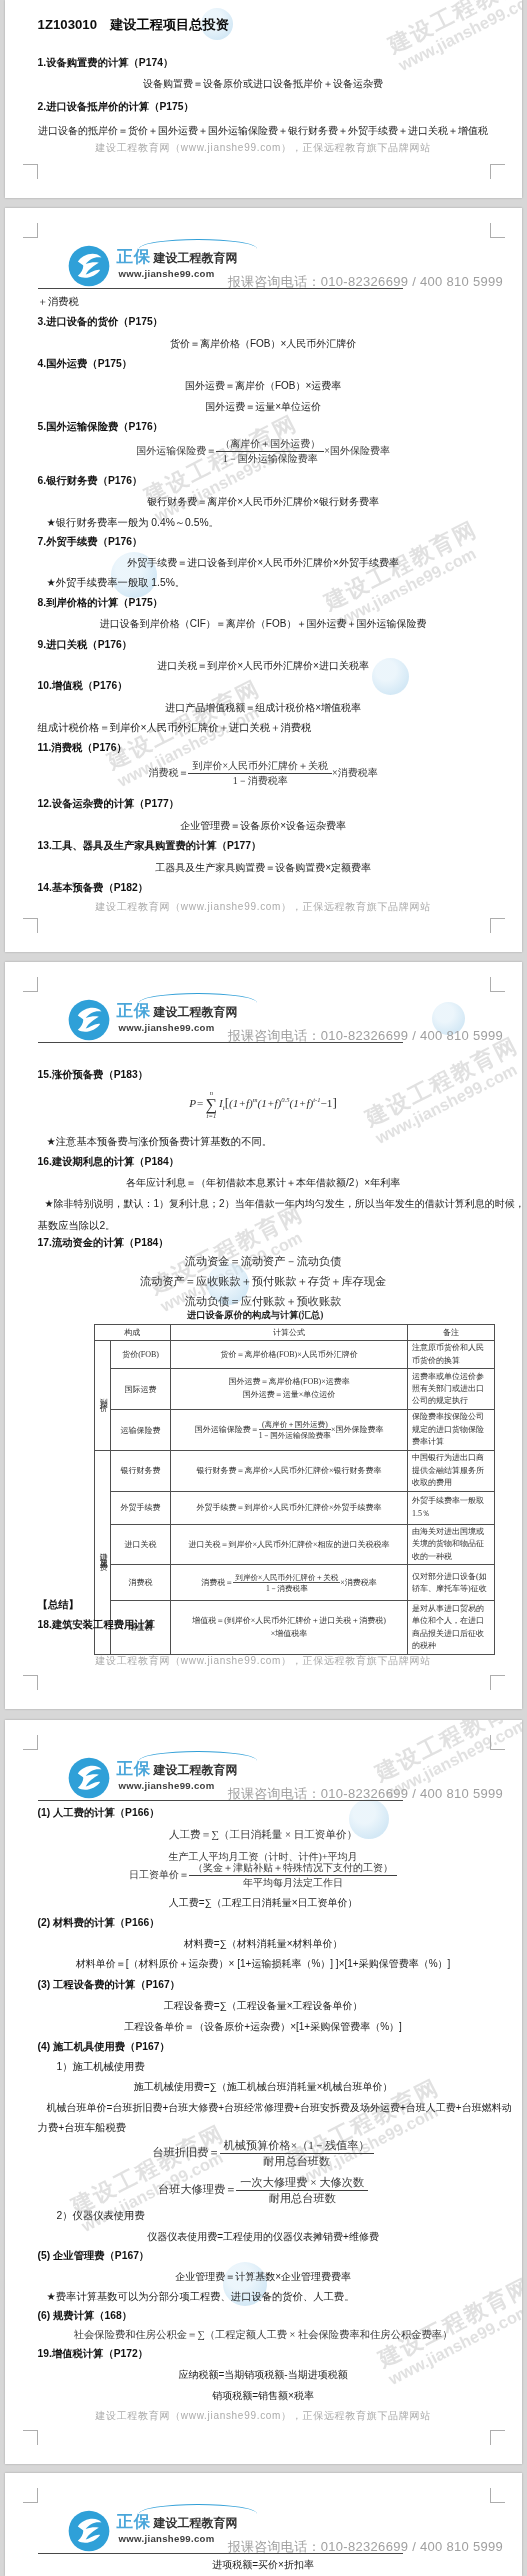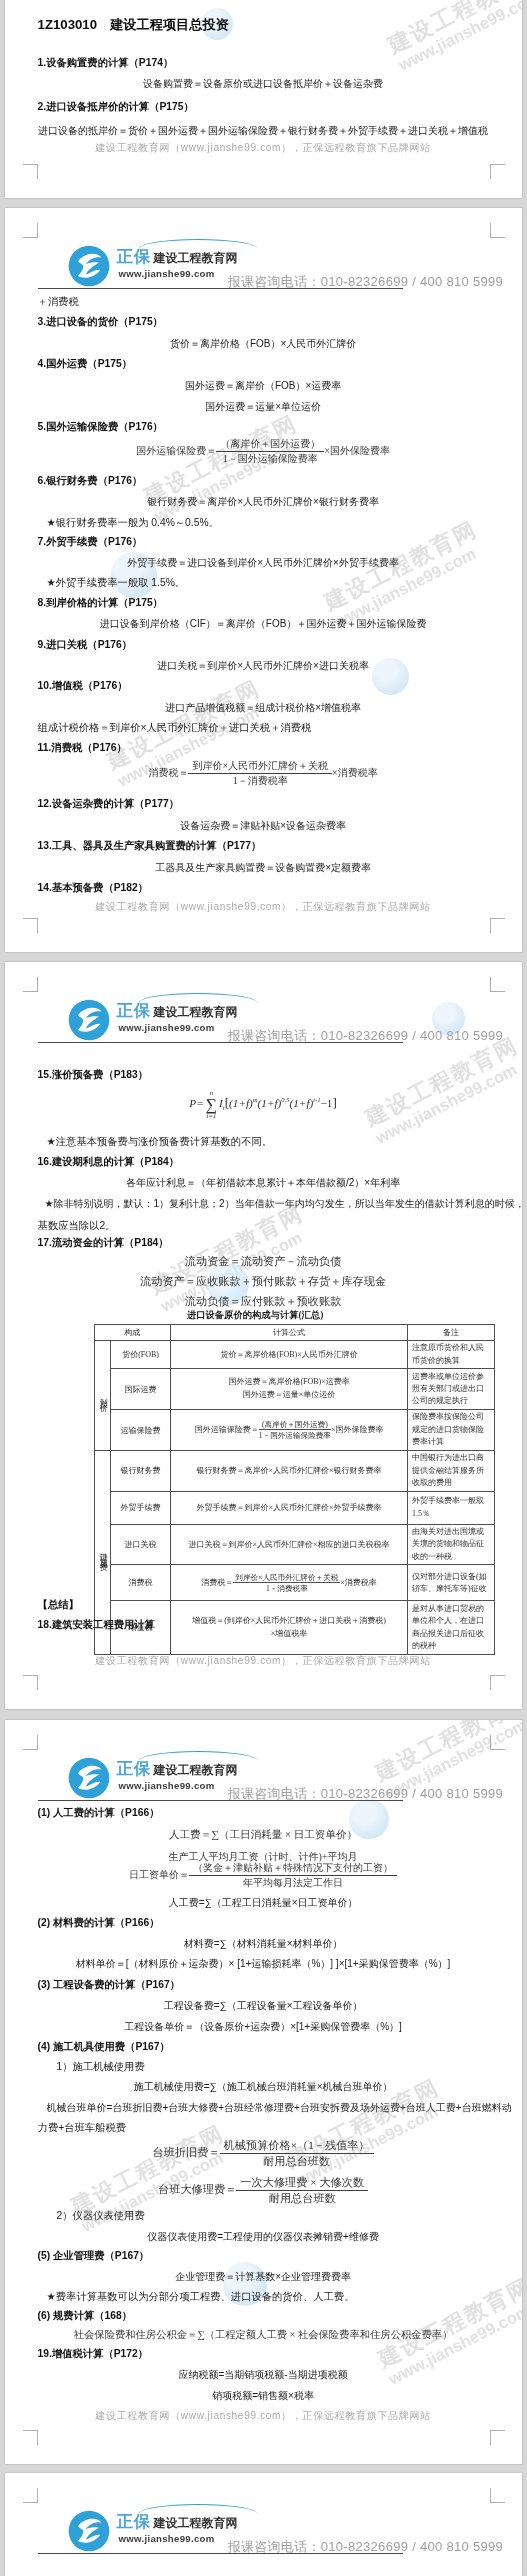--- a/index.html
+++ b/index.html
@@ -139,21 +139,21 @@
   <div class="hd" style="top:430px">9.进口关税（P176）</div>
   <div class="ln" style="top:451px">进口关税＝到岸价×人民币外汇牌价×进口关税率</div>
   <div class="hd" style="top:471px">10.增值税（P176）</div>
   <div class="ln" style="top:493px">进口产品增值税额＝组成计税价格×增值税率</div>
   <div class="ln2" style="top:513px">组成计税价格＝到岸价×人民币外汇牌价＋进口关税＋消费税</div>
   <div class="hd" style="top:533px">11.消费税（P176）</div>
   <div class="ln sf" style="top:552px;font-size:10px">
     <span>消费税＝</span><span class="fr"><span class="nu">到岸价×人民币外汇牌价＋关税</span><span class="de">1－消费税率</span></span><span>×消费税率</span>
   </div>
   <div class="hd" style="top:589px">12.设备运杂费的计算（P177）</div>
-  <div class="ln" style="top:611px">设备运杂费＝津贴补贴×设备运杂费率</div>
+  <div class="ln" style="top:611px">企业管理费＝设备原价×设备运杂费率</div>
   <div class="hd" style="top:631px">13.工具、器具及生产家具购置费的计算（P177）</div>
   <div class="ln" style="top:653px">工器具及生产家具购置费＝设备购置费×定额费率</div>
   <div class="hd" style="top:673px">14.基本预备费（P182）</div>
   <div class="ftr" style="top:692px">建设工程教育网（www.jianshe99.com），正保远程教育旗下品牌网站</div>
 </section>
 
 <section class="pg" style="top:962px;height:747px">
   <div class="wm" style="left:357px;top:106px">
     <span class="w1">建设工程教育网</span>
       <span class="w2">www.jianshe99.com</span>
@@ -359,14 +359,15 @@
           <circle cx="32" cy="32" r="31" fill="#2fa0d8"></circle>
           <path d="M15 25 C24 12 44 10 51 19 C42 17 33 21 27 29 C35 26 42 26 47 27 C40 31 31 37 27 45 C35 42 44 36 49 38 C42 48 26 54 15 47 C21 41 24 35 23 31 Z" fill="#fff"></path>
         </svg>
     </span>
     <span class="arc"></span>
     <span class="bt"><span class="zb">正保</span><span class="jw">建设工程教育网</span></span>
     <span class="url">www.jianshe99.com</span>
     <span class="phone">报课咨询电话：010-82326699 / 400 810 5999</span>
   </div>
   <div class="hrule"></div>
+  <div class="ln" style="top:85px">进项税额=买价×折扣率</div>
 </section>
 
 
 </body></html>

